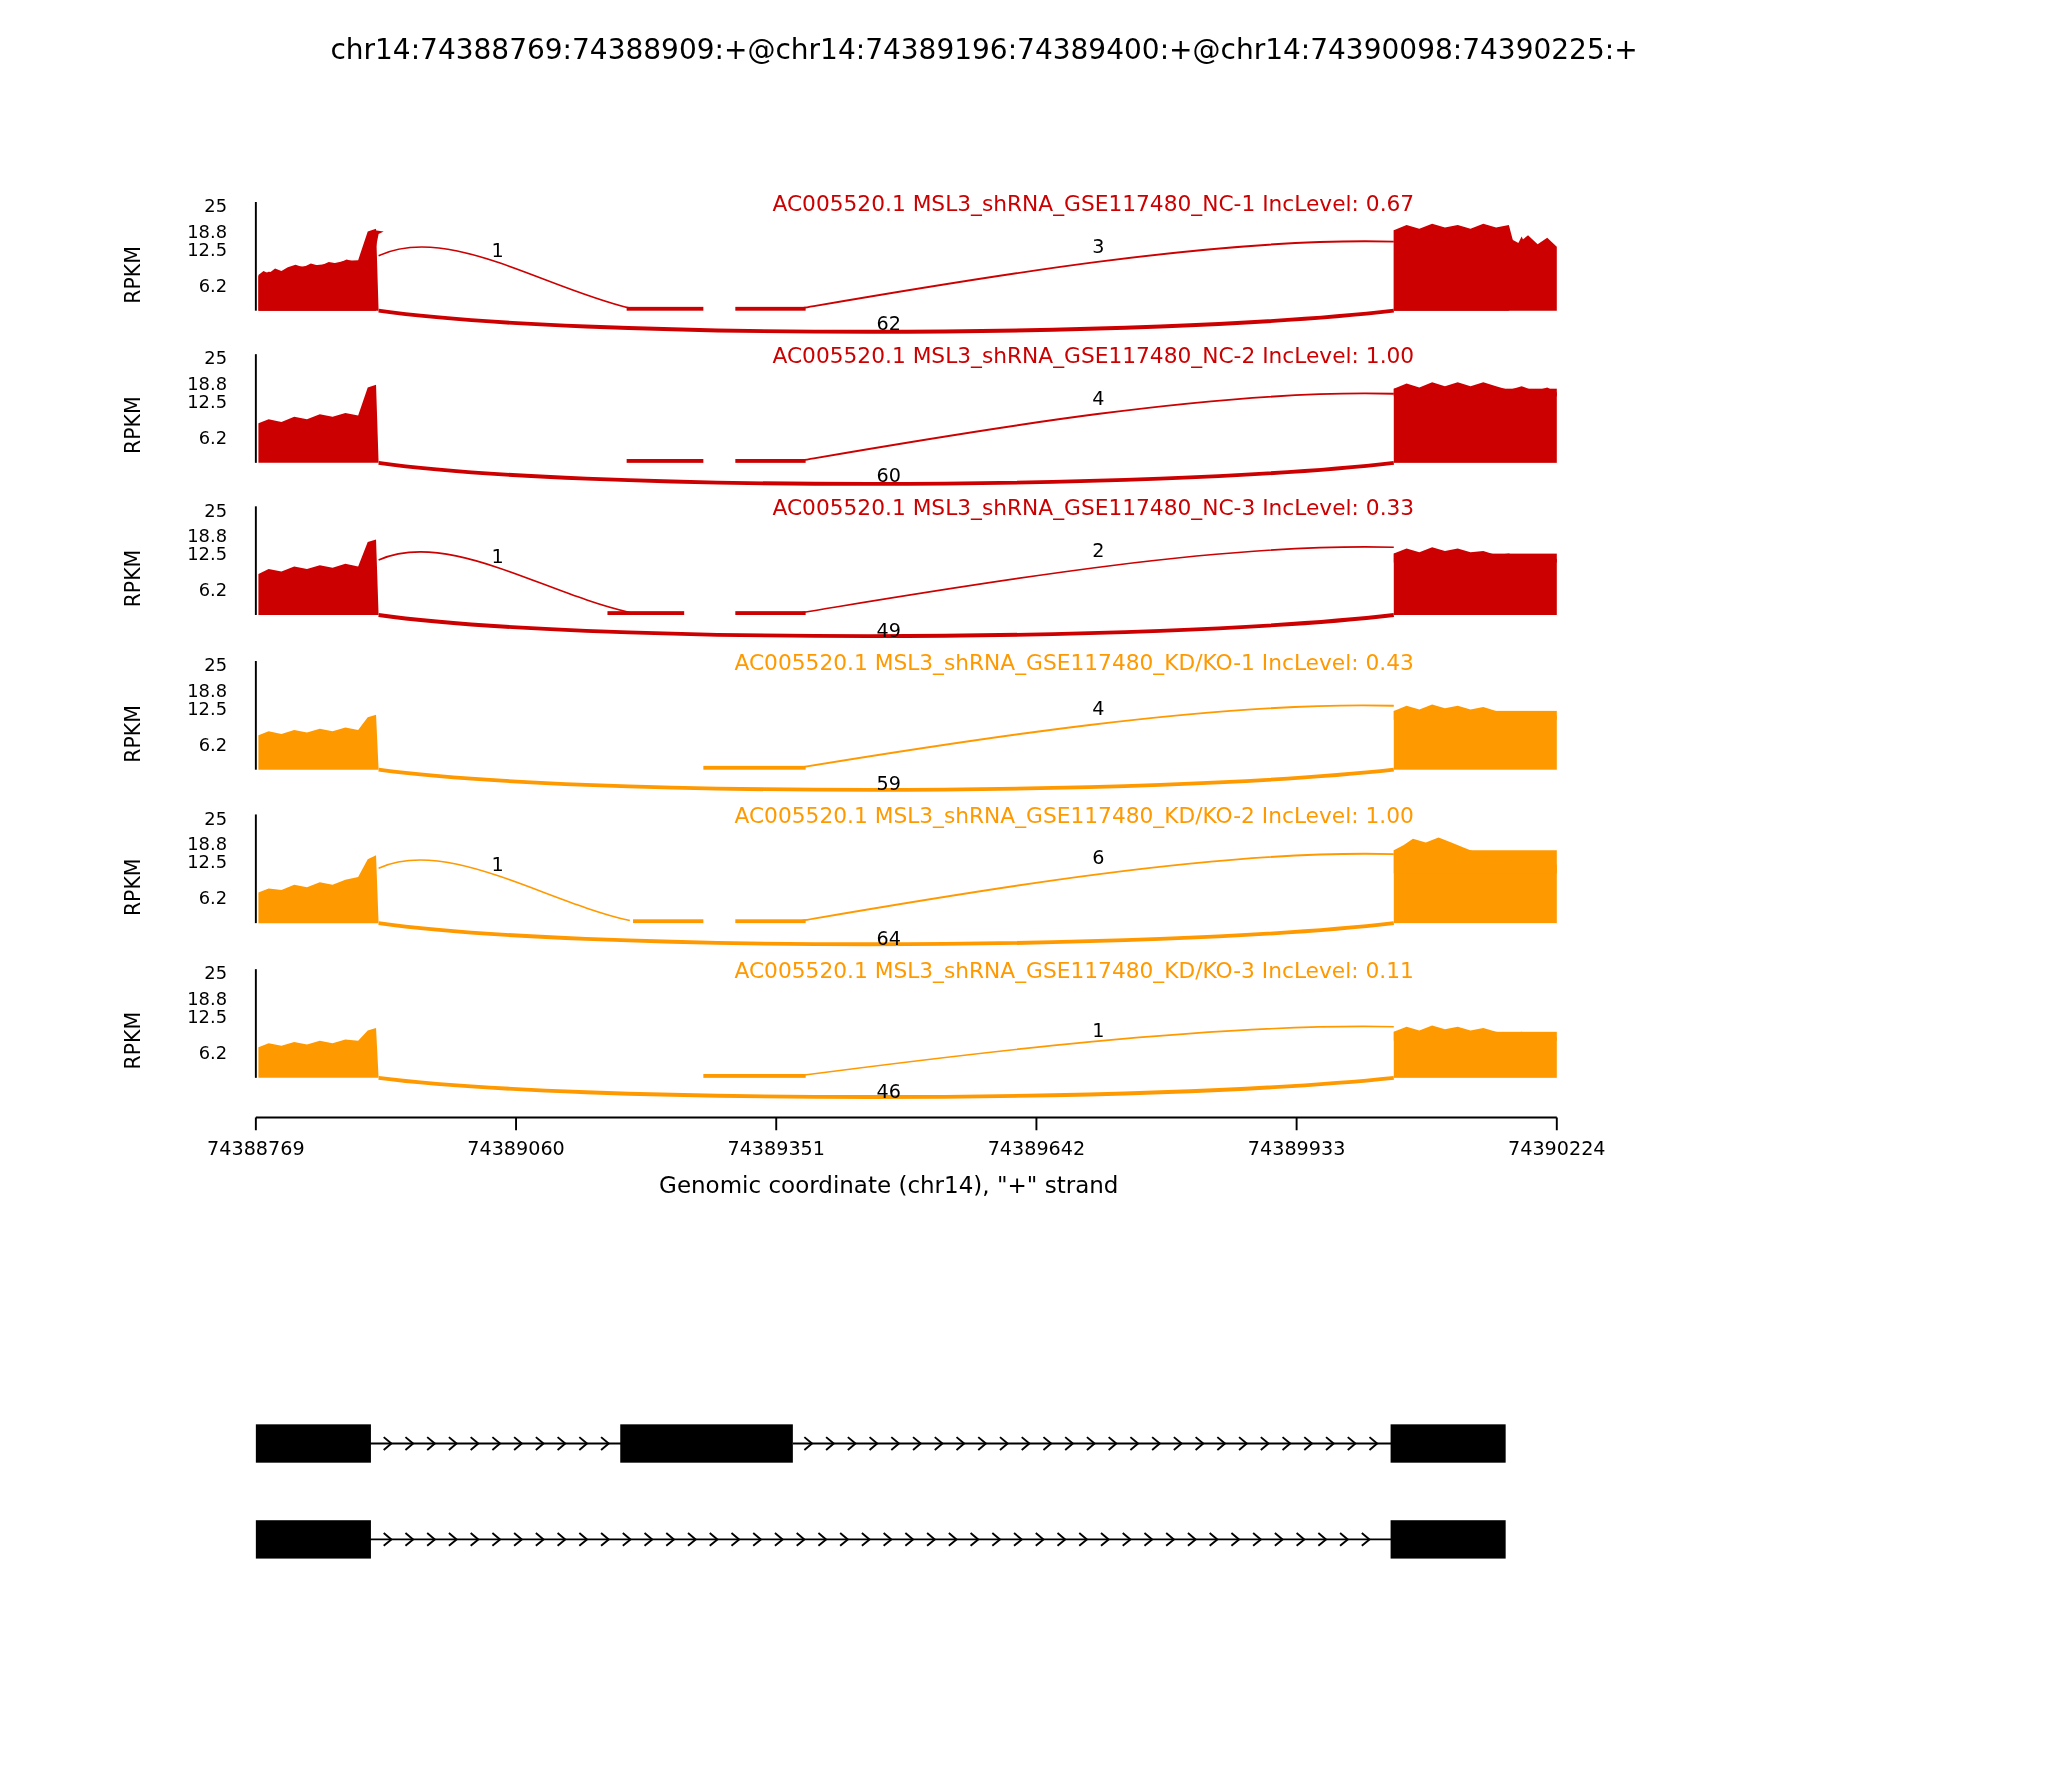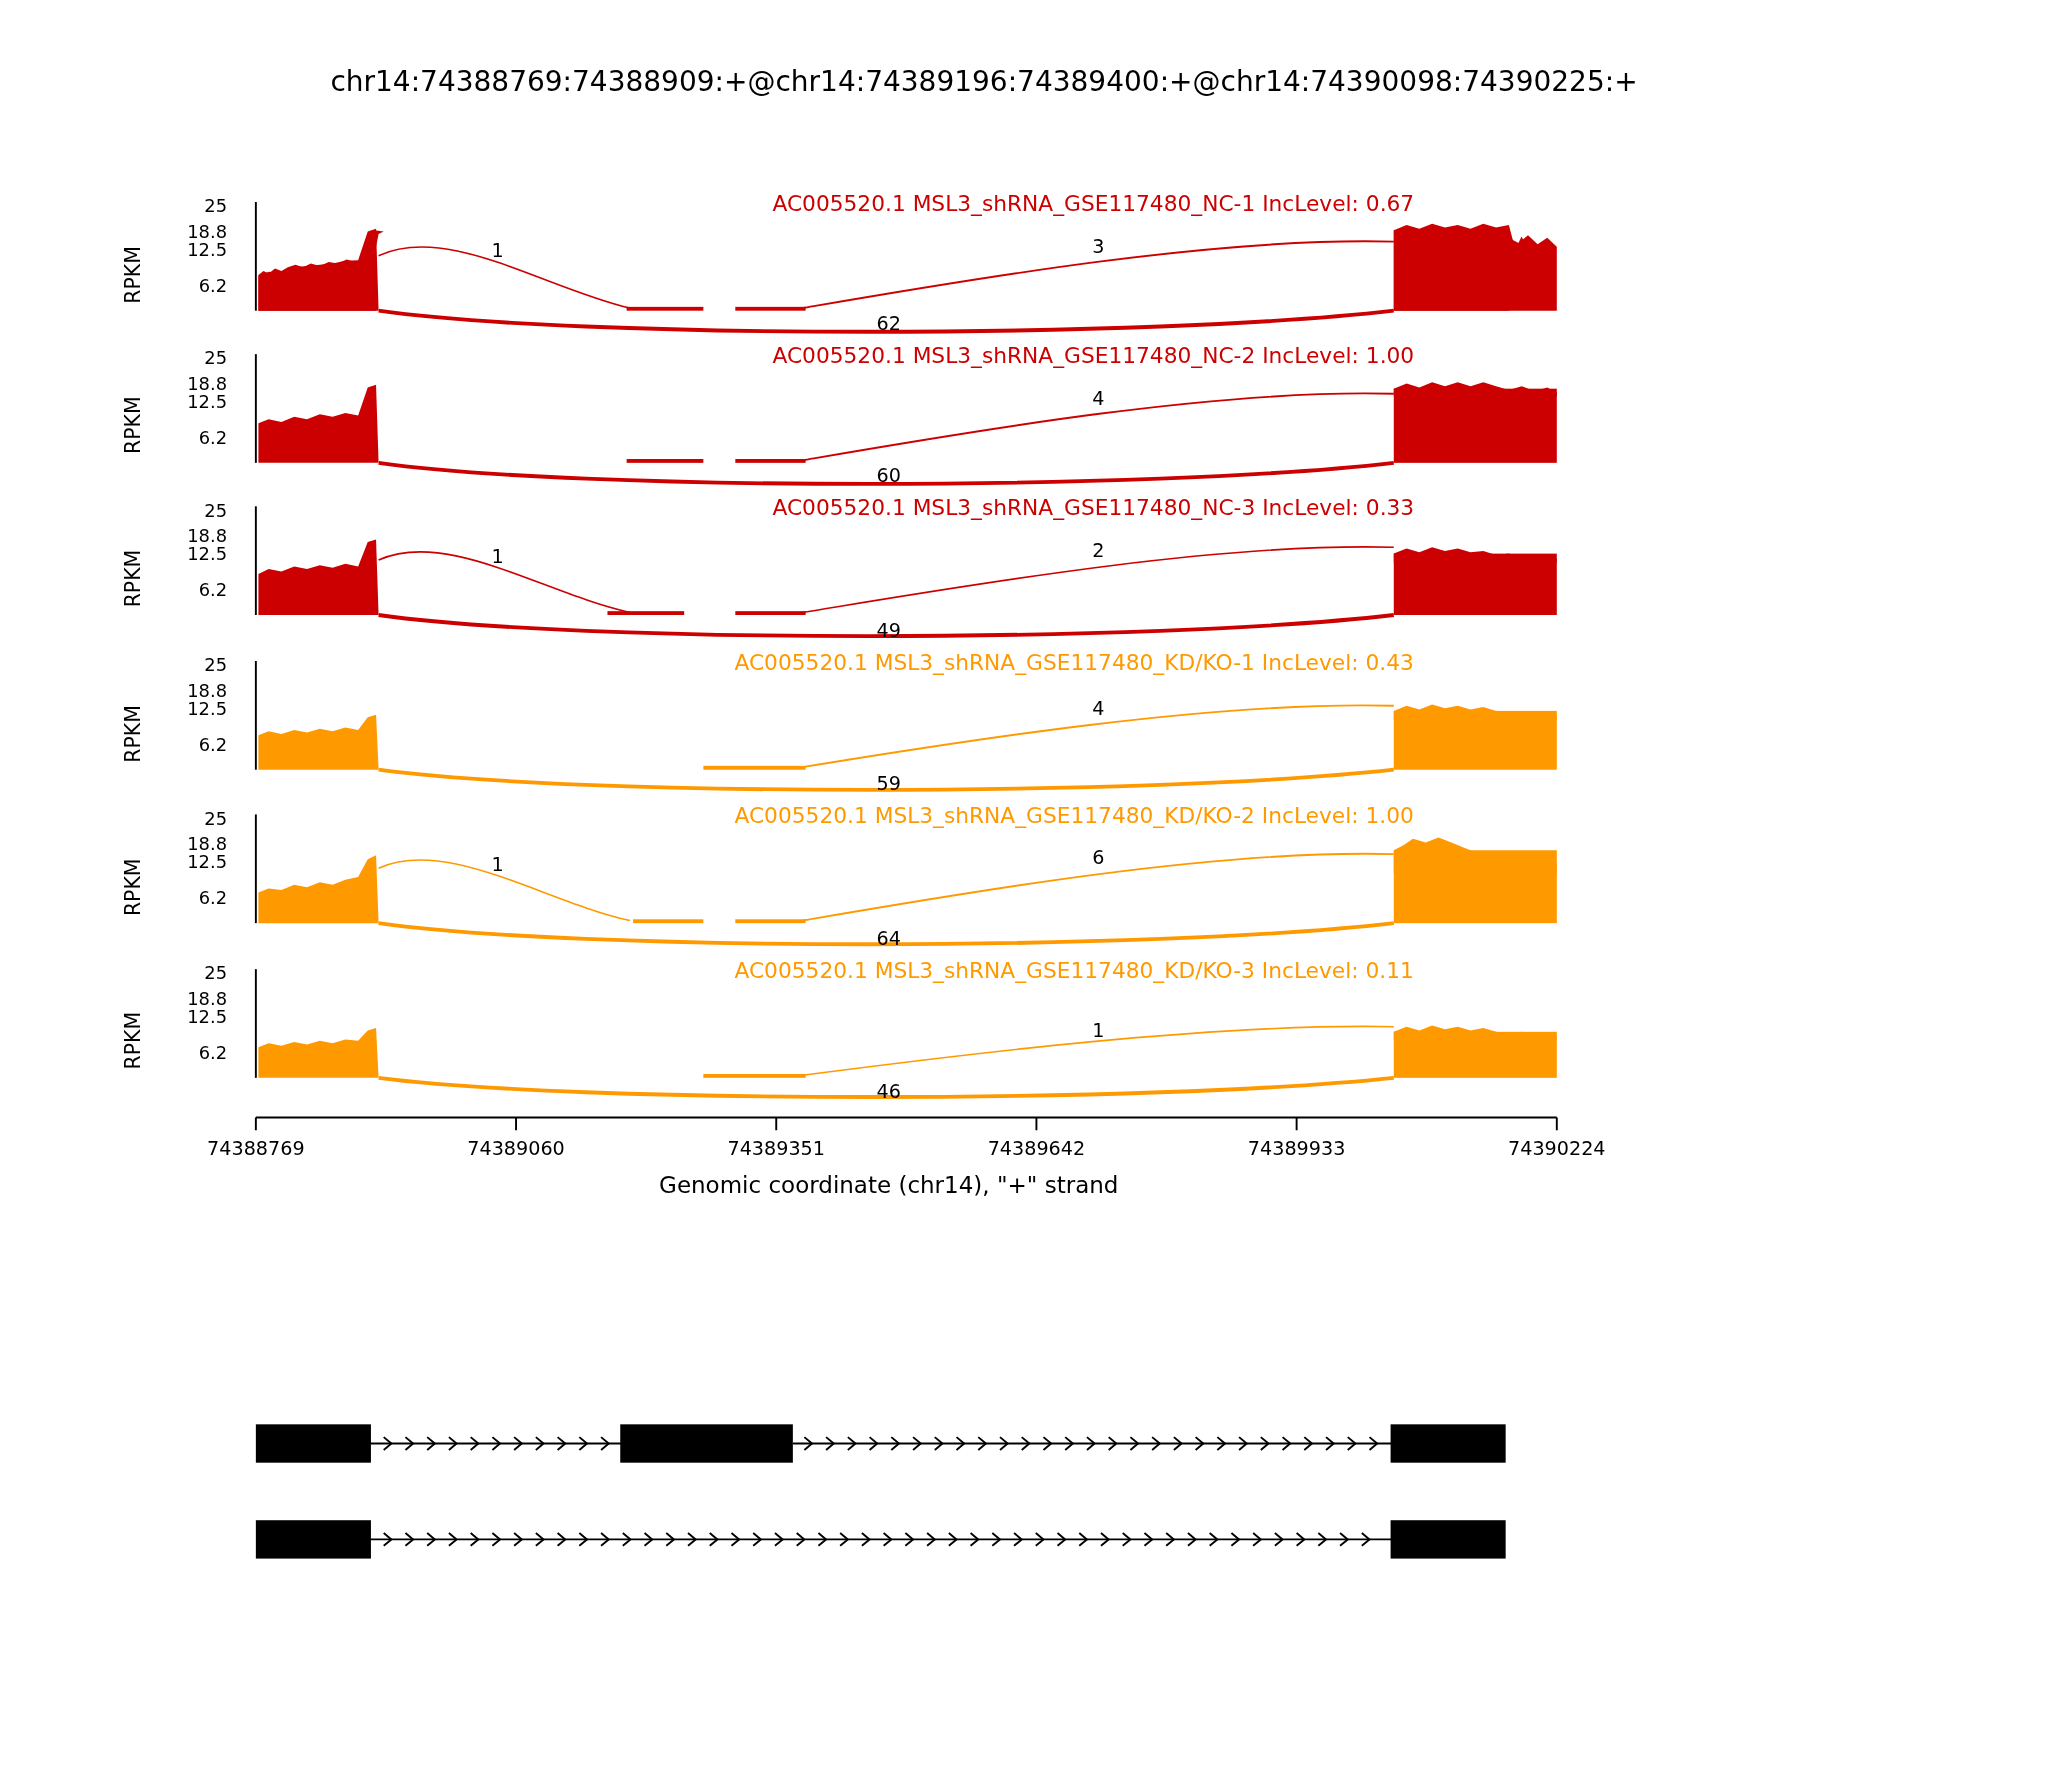--- a/index.html
+++ b/index.html
@@ -16,21 +16,20 @@
     overflow: hidden;
   }
   #title {
     position: absolute;
     top: 33px;
     left: 0;
     width: 1968px;
     text-align: center;
     font-size: 28px;
     letter-spacing: 0px;
-    margin-top: 32px;
   }
   #sashimi {
     position: absolute;
     top: 0;
     left: 0;
     width: 2046px;
     height: 1790px;
   }
   .panel-label {
     font-size: 34px;

